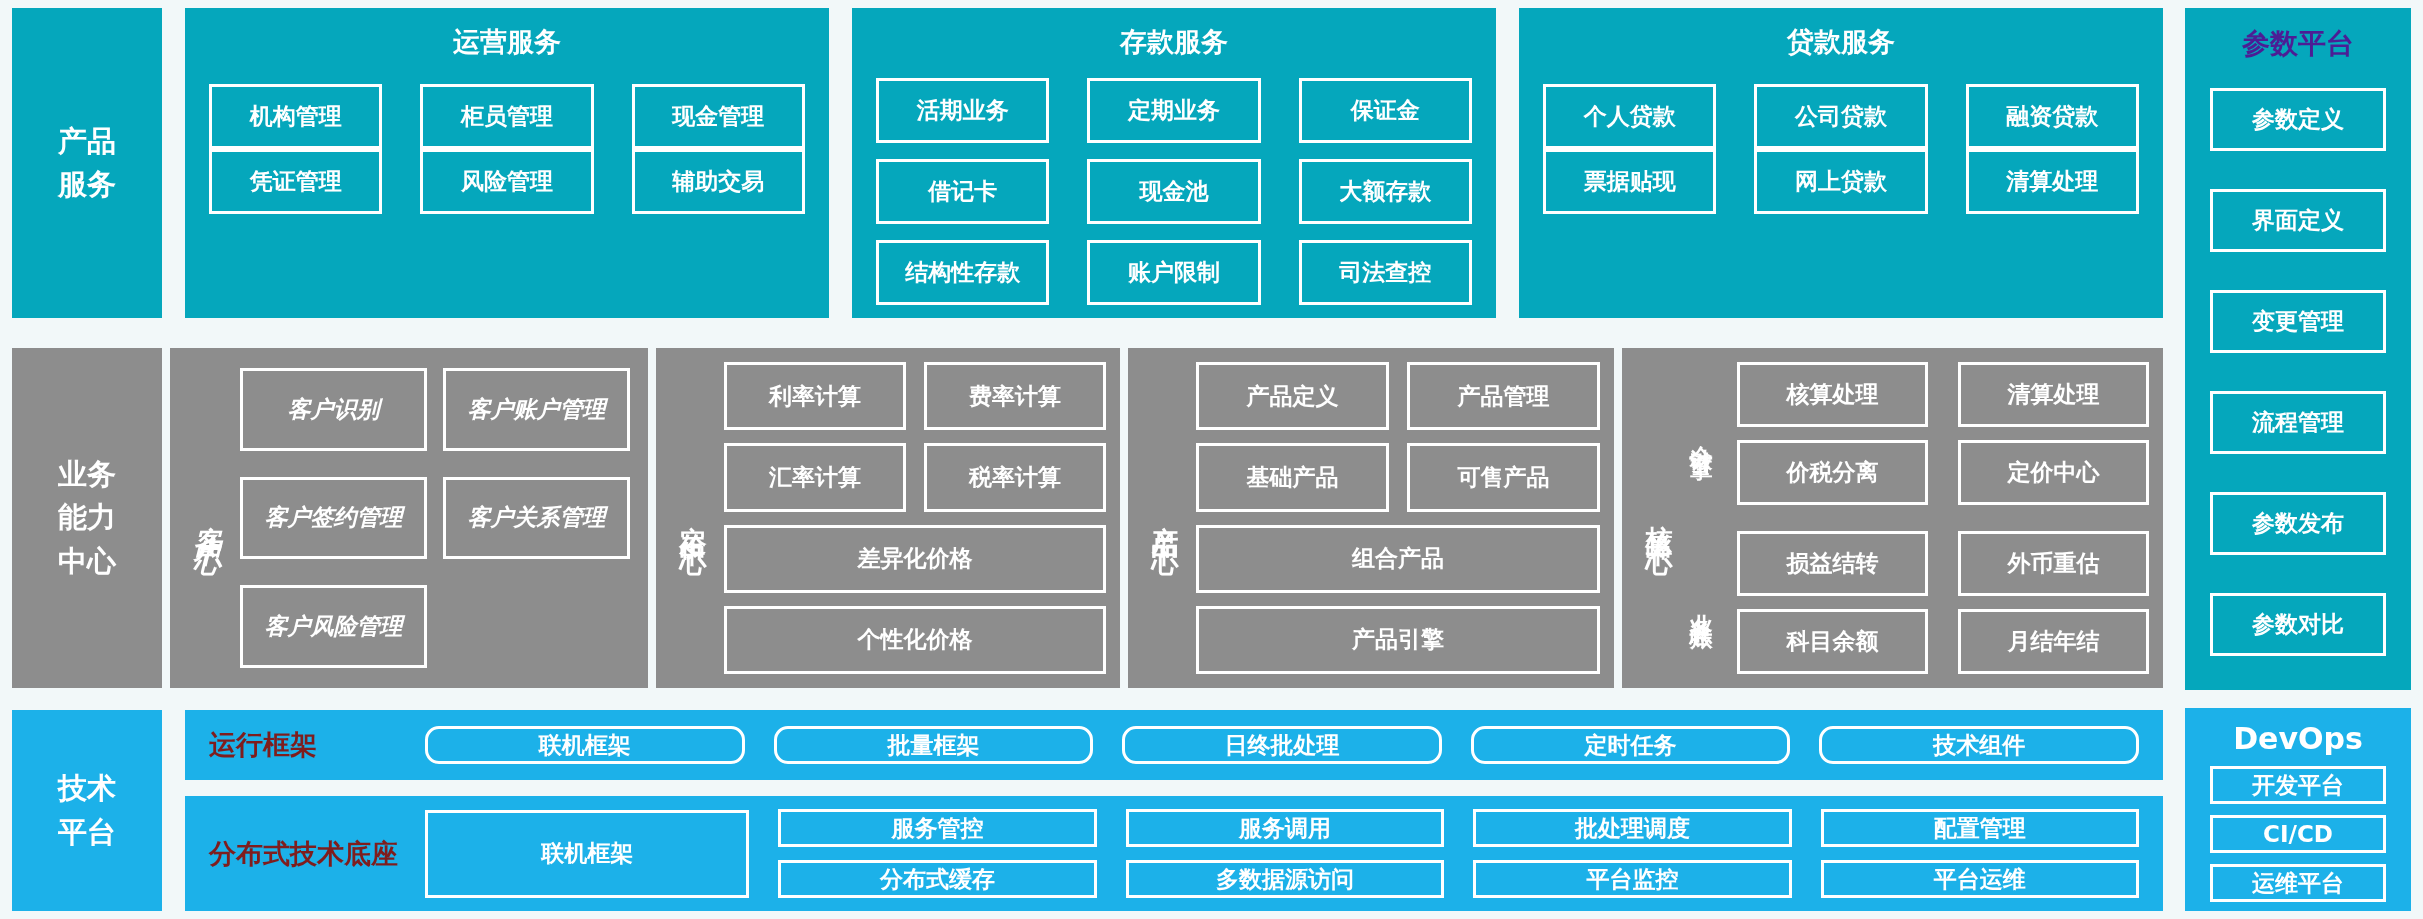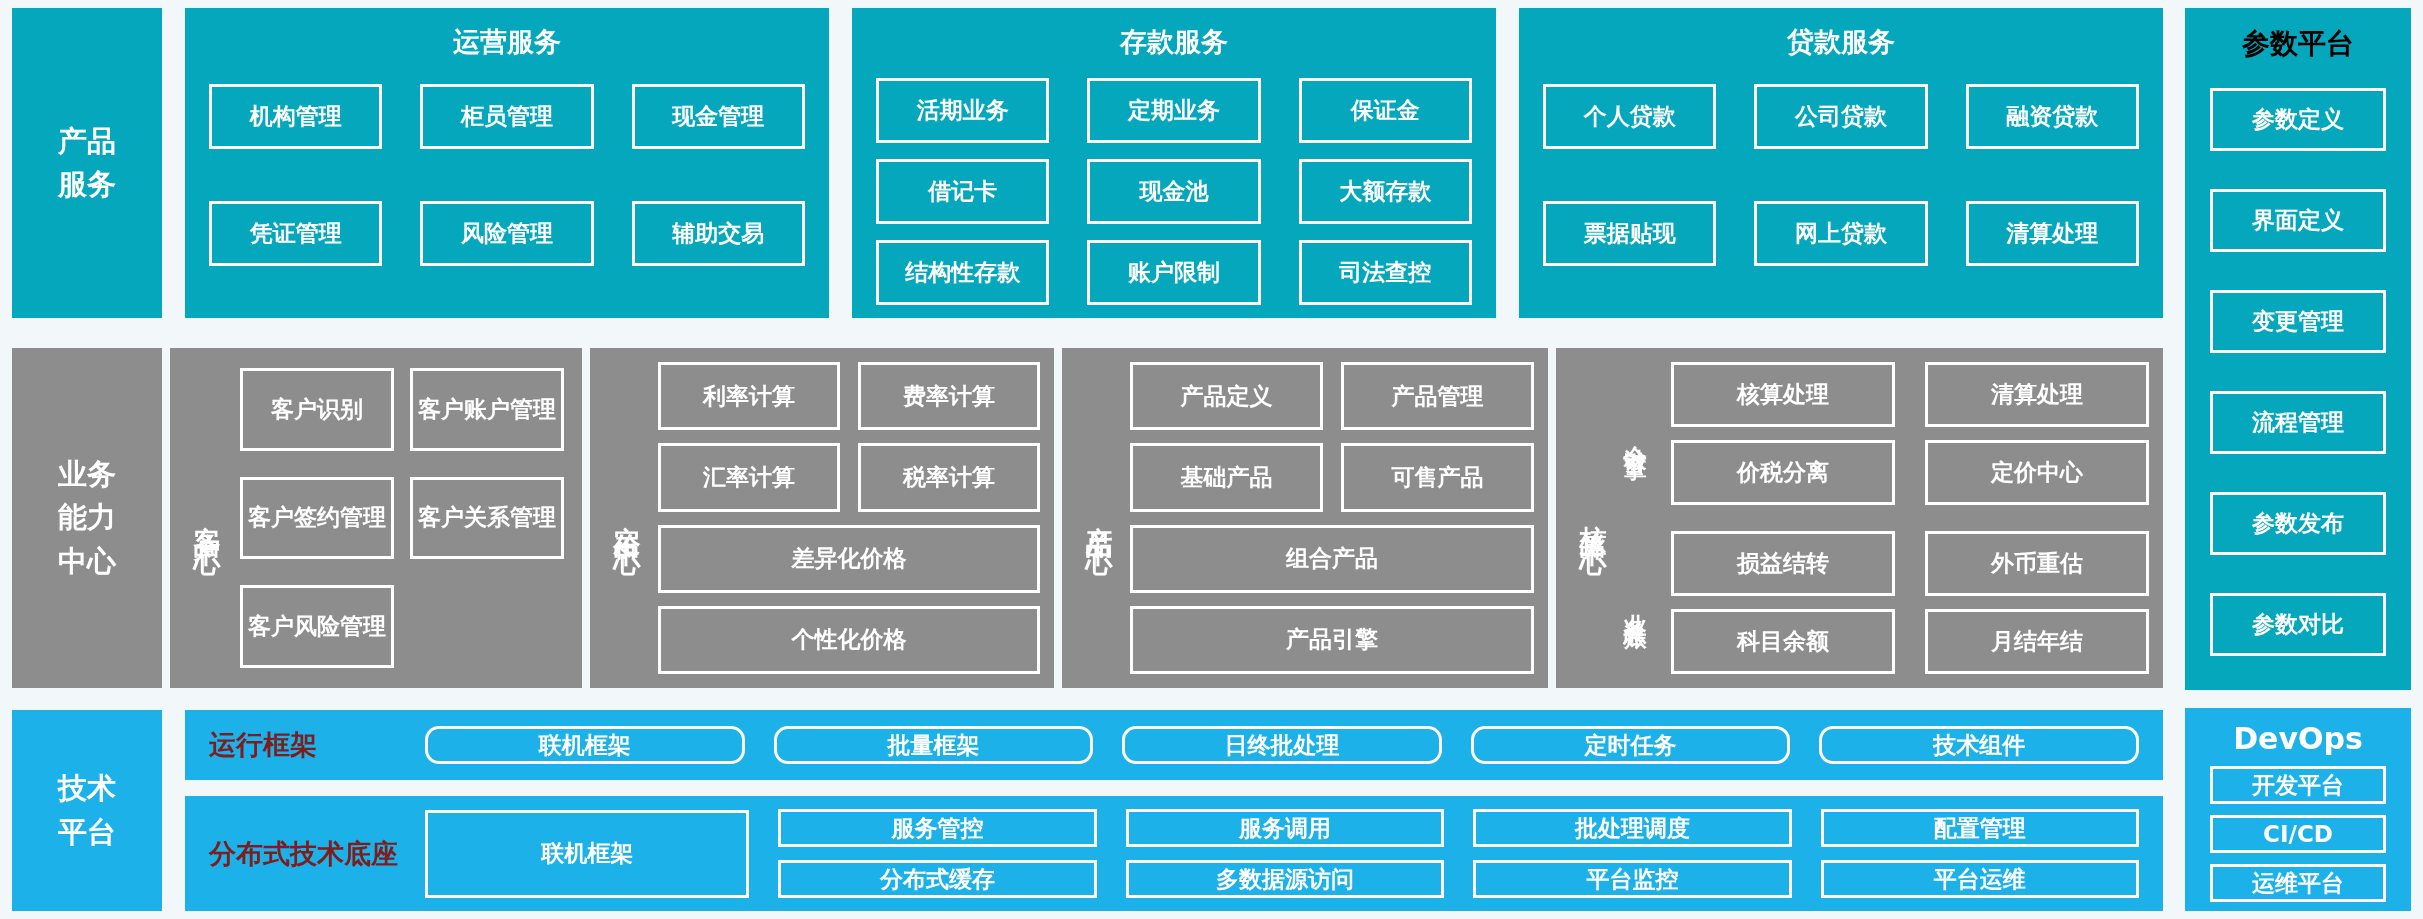--- a/index.html
+++ b/index.html
@@ -21,33 +21,33 @@
 
   .side-label{
     width:150px;flex:none;display:flex;align-items:center;justify-content:center;
     color:#fff;font-weight:bold;font-size:29px;line-height:1.5;
     white-space:pre-line;text-align:center;
   }
 
   .section{flex:1;padding:14px 24px 0;min-width:0;box-sizing:border-box;}
   .section-title{text-align:center;color:#fff;font-weight:bold;font-size:27px;height:40px;line-height:40px;}
   .grid3{display:grid;grid-template-columns:repeat(3,1fr);column-gap:38px;}
-  .grid3.rows2{row-gap:52px;margin-top:22px;}
+  .grid3.rows2{margin-top:22px;}
   .grid3.rows3{row-gap:16px;margin-top:16px;}
 
   .box{
     border:3px solid #fff;height:65px;box-sizing:border-box;
     display:flex;align-items:center;justify-content:center;
     color:#fff;font-weight:bold;font-size:23px;text-align:center;
   }
 
   
   .mid-section{display:flex;padding:12px 14px;box-sizing:border-box;min-width:0;}
   .row-mid .side-label{margin-right:0;}
-  .w-customer{width:412px;flex:none;}
+  .w-customer{width:478px;flex:none;font-style:italic;}
   .w-pricing{width:464px;flex:none;}
   .w-product{width:486px;flex:none;}
   .w-accounting{flex:1;}
   .v-label{
     writing-mode:vertical-rl;text-orientation:upright;
     color:#fff;font-weight:bold;font-size:27px;letter-spacing:7px;
     display:flex;align-items:center;justify-content:center;flex:none;width:46px;
   }
   .v-sublabel{
     writing-mode:vertical-rl;text-orientation:upright;
@@ -76,21 +76,21 @@
     display:flex;align-items:center;justify-content:center;
     color:#fff;font-weight:bold;font-size:23px;
   }
   .runtime .tech-box{flex:1;border-radius:14px;}
   .registry{flex:1;height:88px;}
   .tech-col{flex:1;display:flex;flex-direction:column;gap:13px;}
 
   
   .right-col{width:226px;flex:none;display:flex;flex-direction:column;}
   .param-panel{height:682px;margin-bottom:18px;padding:16px 25px 0;box-sizing:border-box;}
-  .panel-title{text-align:center;color:#000000;font-weight:bold;font-size:28px;height:40px;line-height:40px;}
+  .panel-title{text-align:center;color:#4c1d95;font-weight:bold;font-size:28px;height:40px;line-height:40px;}
   .param-boxes{display:flex;flex-direction:column;gap:38px;margin-top:24px;}
   .param-boxes .box{height:63px;flex:none;}
   .devops-panel{flex:1;padding:12px 25px 0;box-sizing:border-box;}
   .devops-title{text-align:center;color:#fff;font-weight:bold;font-size:30px;height:38px;line-height:38px;}
   .devops-boxes{display:flex;flex-direction:column;gap:11px;margin-top:8px;}
   .devops-boxes .box{height:38px;flex:none;}
 </style>
 </head>
 <body>
 

